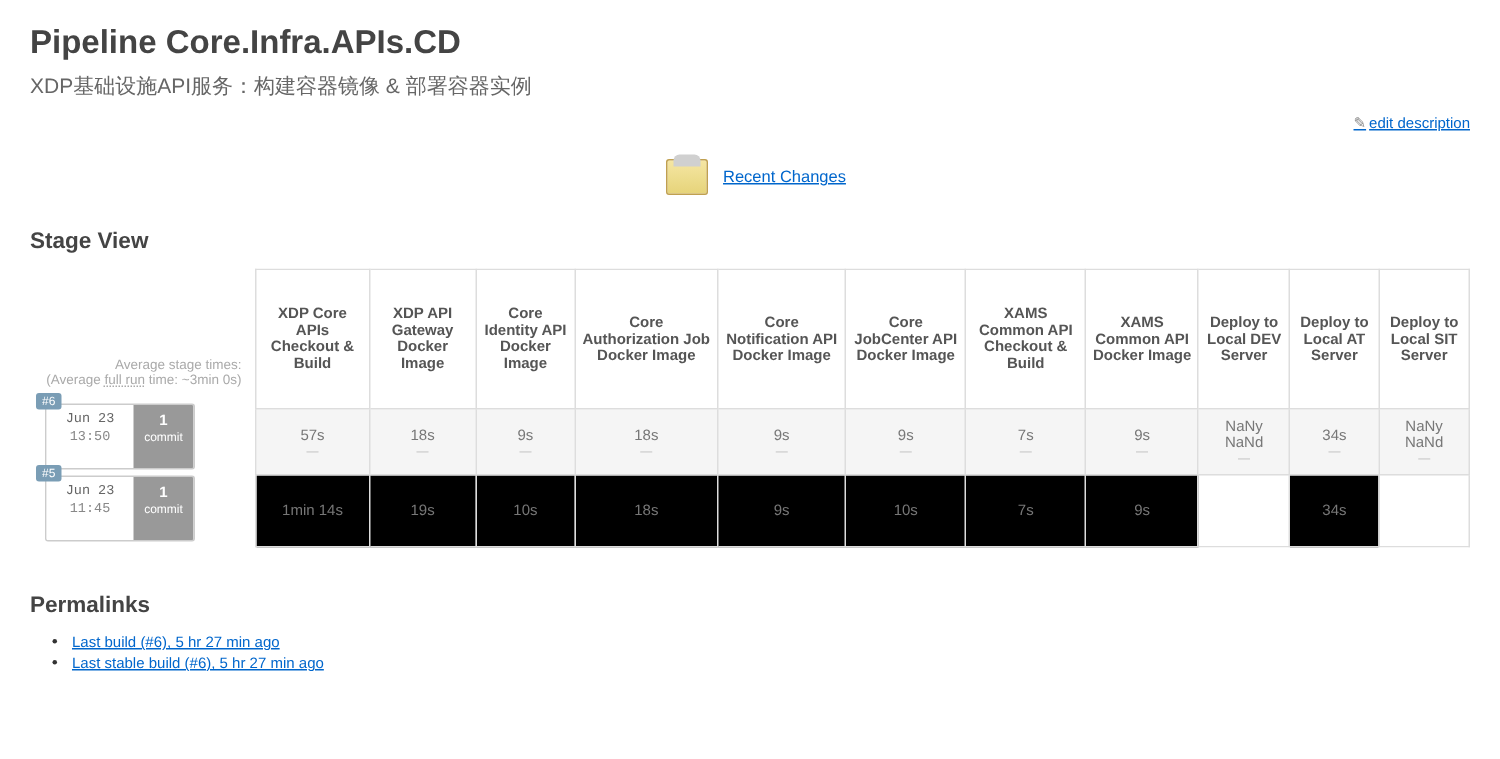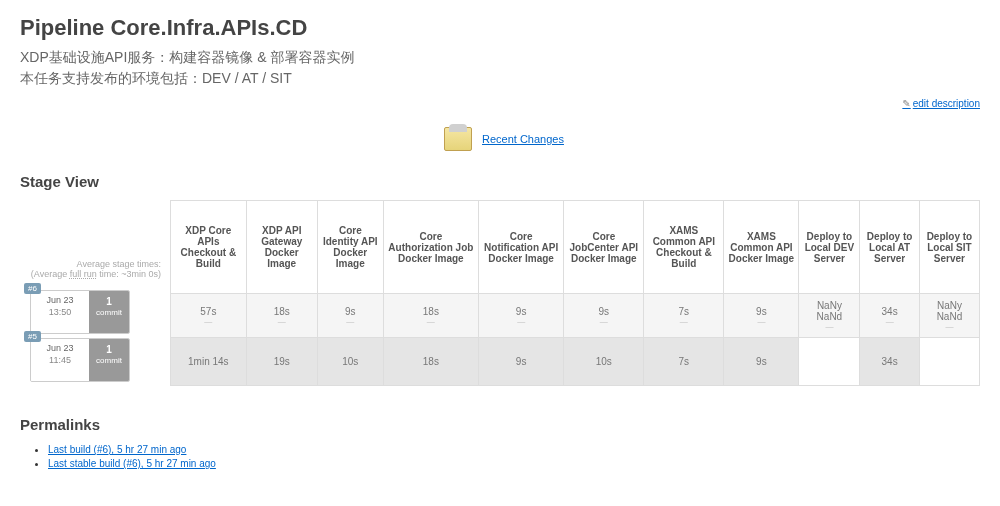--- a/index.html
+++ b/index.html
@@ -16,43 +16,42 @@
 .recent-link { color: #0066cc; text-decoration: underline; font-size: 11px; }
 .section-head { font-size: 15px; font-weight: bold; color: #444; margin-bottom: 10px; }
 .stage-wrapper { display: flex; margin-bottom: 30px; }
 .left-col { width: 150px; flex-shrink: 0; }
 .grid-col { flex: 1; overflow-x: auto; }
 table { border-collapse: collapse; width: 100%; }
 th, td { border: 1px solid #ddd; text-align: center; vertical-align: middle; }
 th { background: #fff; font-size: 10px; font-weight: bold; color: #555; padding: 24px 4px; height: 54px; }
 .avg-row td { background: #f5f5f5; font-size: 10px; color: #777; padding: 6px 4px; height: 34px; }
 .avg-sub { color: #bbb; font-size: 8px; display: block; }
-.run-row td { background: #e5e5e5; font-size: 10px; color: #777; padding: 14px 4px; height: 48px; }
+.run-row td { background: #000000; font-size: 10px; color: #777; padding: 14px 4px; height: 48px; }
 .run-row td.empty { background: #fff; }
 .left-head { height: 54px; border: 1px solid transparent; }
 .left-avg { height: 34px; text-align: right; padding: 4px 8px 4px 4px; font-size: 9px; color: #aaa; border: 1px solid transparent; }
 .left-avg u { text-decoration: underline dotted; }
 .left-run { height: 48px; display: flex; align-items: stretch; padding: 2px 0; }
 .run-badge { background: #7a9db5; color: #fff; font-size: 8px; padding: 1px 4px; border-radius: 2px; position: absolute; margin-top: -7px; margin-left: 4px; }
 .run-box { display: flex; border: 1px solid #ccc; border-radius: 2px; overflow: hidden; width: 100px; margin-left: 10px; }
-.run-date { flex: 1; background: #fff; text-align: center; font-size: 9px; color: #888; padding: 4px 2px; line-height: 1.3; }
+.run-date { flex: 1; background: #fff; text-align: center; font-size: 9px; color: #888; padding: 4px 2px; line-height: 1.3; font-family: Liberation Mono, monospace; }
 .run-date b { display: block; color: #666; font-weight: normal; }
 .run-commit { width: 40px; background: #999; color: #fff; font-size: 8px; text-align: center; padding: 4px 2px; line-height: 1.3; }
 .run-commit b { display: block; font-size: 10px; font-weight: bold; }
 .permalinks-list { list-style: disc; margin-left: 28px; margin-top: 6px; }
 .permalinks-list li { margin: 2px 0; }
 .permalinks-list a { color: #0066cc; text-decoration: underline; font-size: 10px; }
 </style>
 </head>
 <body>
 
 <h1 class="page-title">Pipeline Core.Infra.APIs.CD</h1>
 <div class="page-desc">
   <span>XDP基础设施API服务：构建容器镜像 &amp; 部署容器实例</span><br>
-  <span>本任务支持发布的环境包括：DEV / AT / SIT</span>
 </div>
 
 <div class="top-actions">
   <a href="#" class="edit-desc">edit description</a><br>
 </div>
 
 <div class="recent-row">
   <span class="recent-icon"></span>
   <a href="#" class="recent-link">Recent Changes</a>
 </div>

